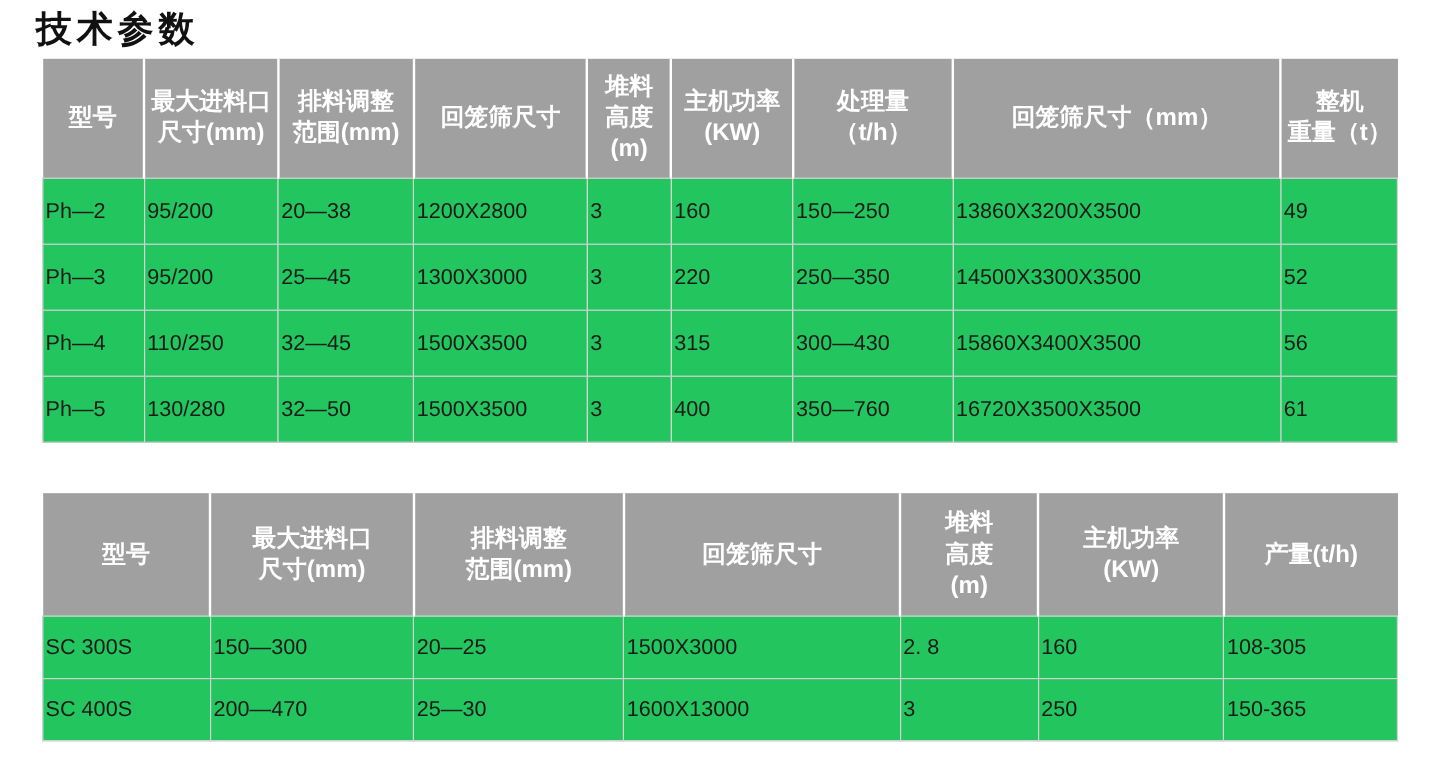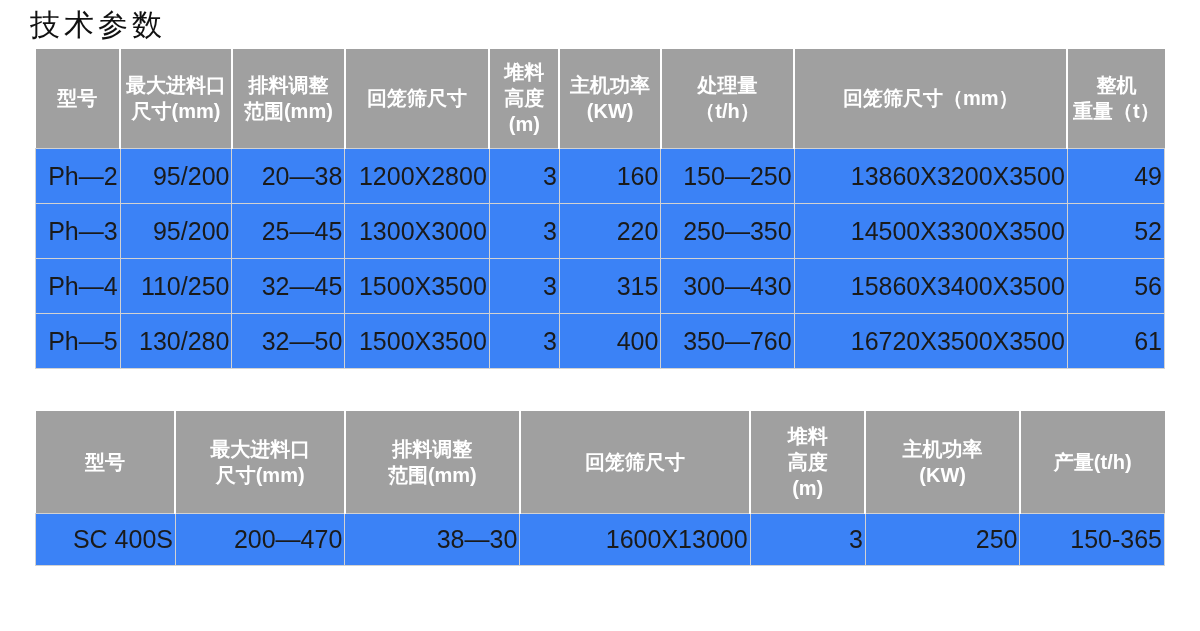--- a/index.html
+++ b/index.html
@@ -7,21 +7,21 @@
   body {
     width: 1200px;
     height: 631px;
     background: #ffffff;
     font-family: "Liberation Sans", "DejaVu Sans", sans-serif;
     color: #1a1a1a;
   }
   .page { width: 1200px; height: 631px; overflow: hidden; }
   .title {
     font-size: 30px;
-    font-weight: normal;
+    font-weight: bold;
     color: #111111;
     letter-spacing: 4px;
     margin: 8px 0 0 30px;
     line-height: 1.15;
   }
   table.spec {
     border-collapse: collapse;
     table-layout: fixed;
     width: 1130px;
     margin-left: 35px;
@@ -38,26 +38,26 @@
     white-space: pre-line;
     line-height: 1.3;
     padding: 0 2px;
     border-right: 2px solid #ffffff;
   }
   th:last-child { border-right: none; }
   .t1 th { height: 100px; }
   .t2 th { height: 102px; }
   td {
     border: 1px solid var(--cell-border, #d2d2d2);
-    font-size: 25px;
+    font-size: 18px;
     color: var(--body-text, #1a1a1a);
-    text-align: right;
+    text-align: left;
     vertical-align: middle;
     padding: 0 2px;
-    background: #3b82f6;
+    background: #22c55e;
   }
   .t1 td { height: 55px; }
   .t2 td { height: 52px; }
 </style>
 </head>
 <body>
 
 <div class="page">
 
   <h1 class="title">技术参数</h1>
@@ -163,23 +163,32 @@
         <th>堆料
 高度
 (m)</th>
         <th>主机功率
 (KW)</th>
         <th>产量(t/h)</th>
       </tr>
     </thead>
     <tbody>
       <tr>
+        <td>SC 300S</td>
+        <td>150—300</td>
+        <td>20—25</td>
+        <td>1500X3000</td>
+        <td>2. 8</td>
+        <td>160</td>
+        <td>108-305</td>
+      </tr>
+      <tr>
         <td>SC 400S</td>
         <td>200—470</td>
-        <td>38—30</td>
+        <td>25—30</td>
         <td>1600X13000</td>
         <td>3</td>
         <td>250</td>
         <td>150-365</td>
       </tr>
     </tbody>
   </table>
 
 </div>
 

